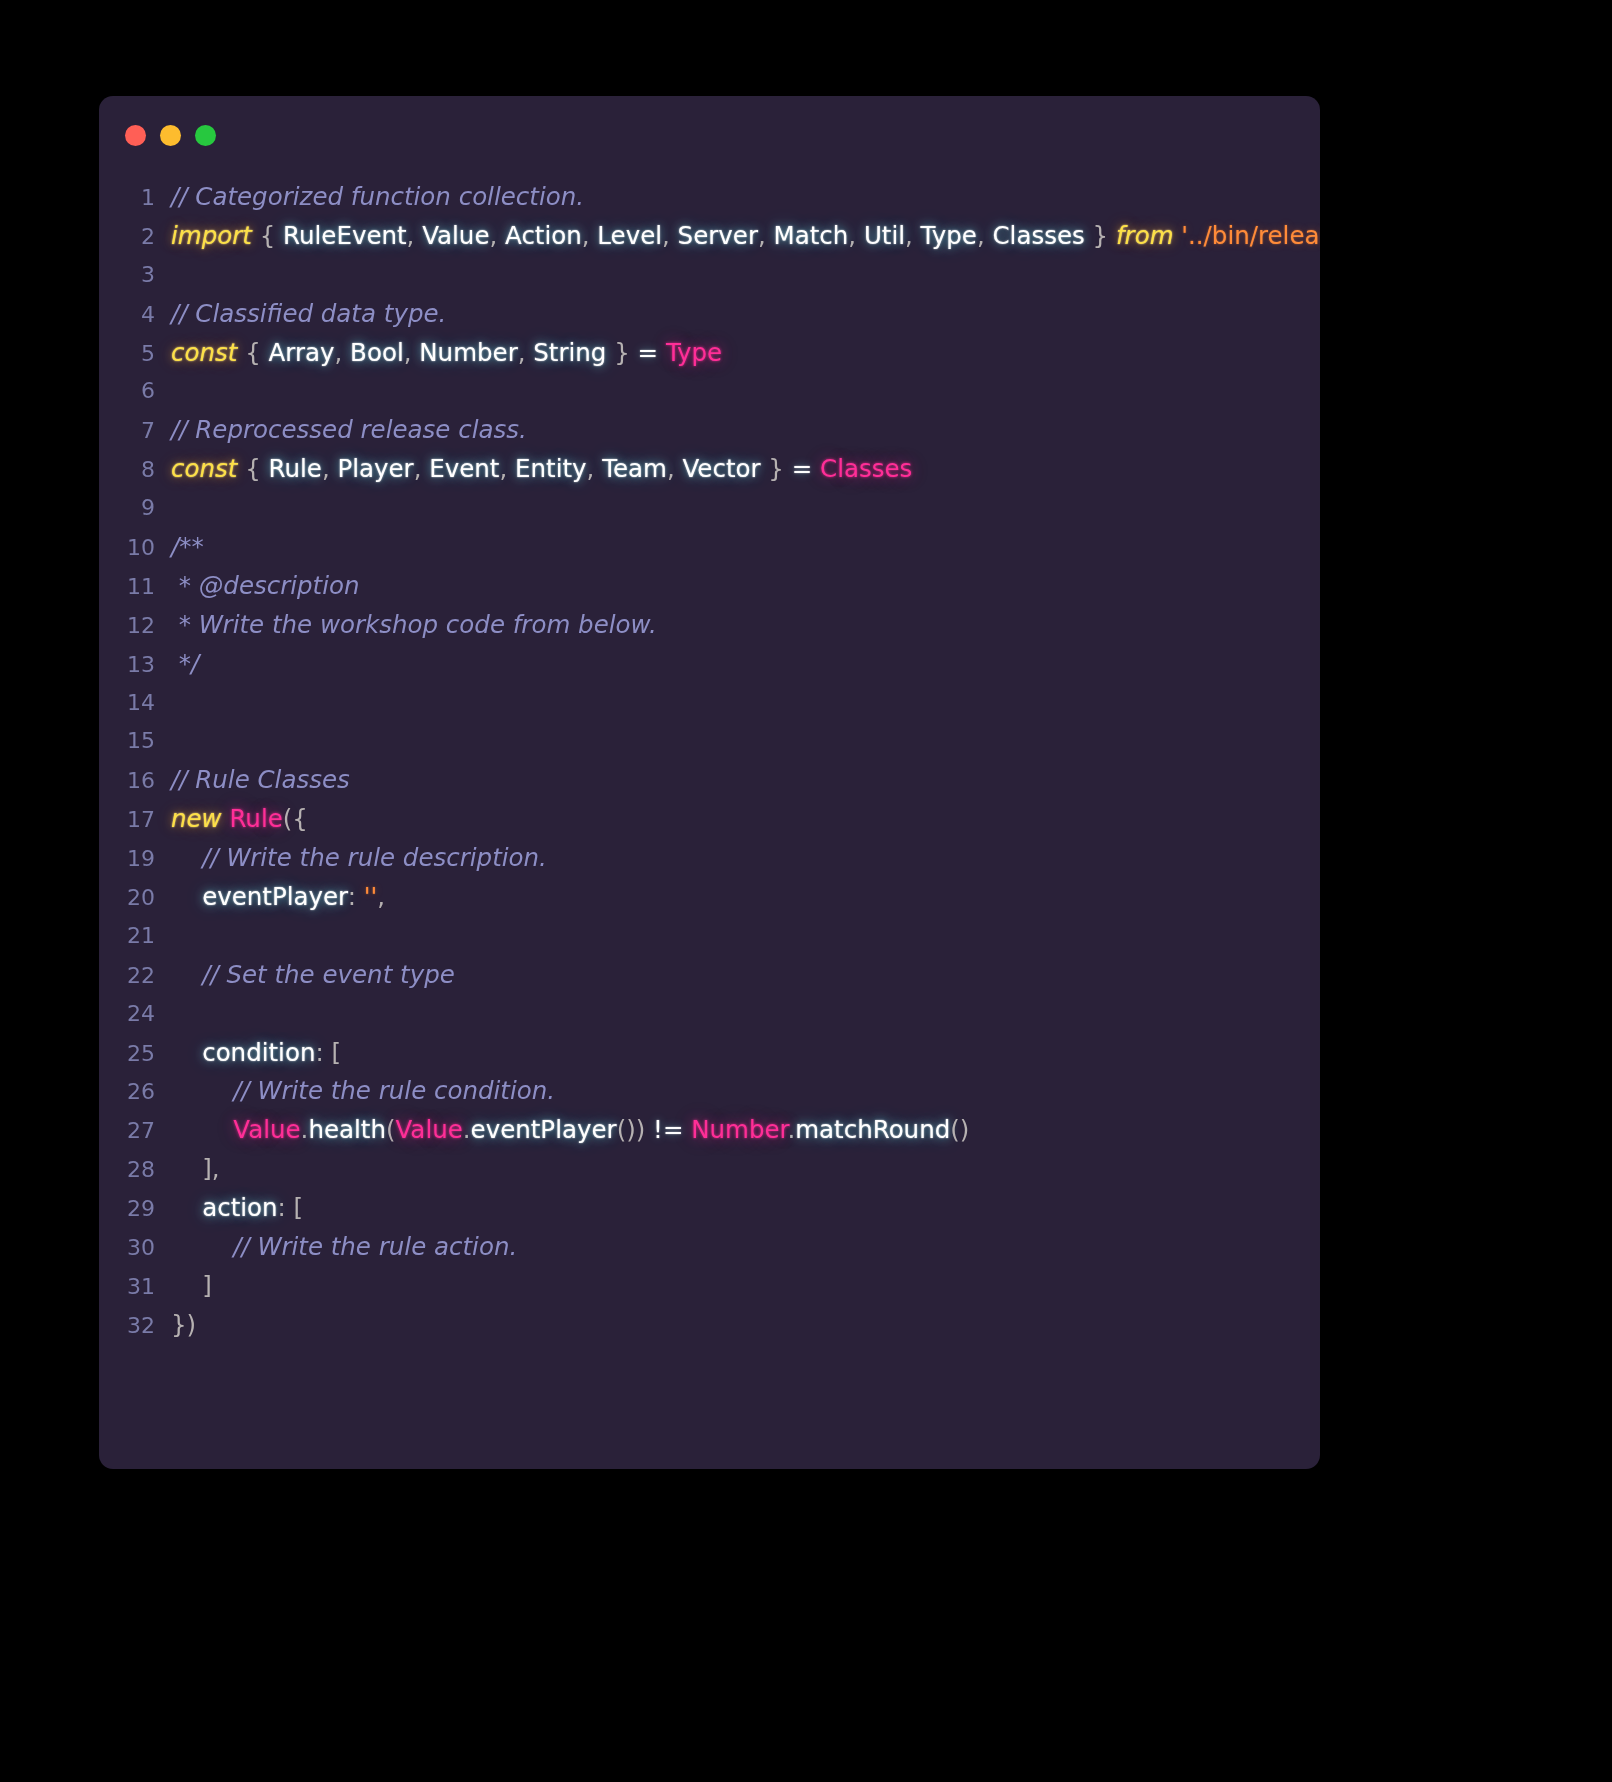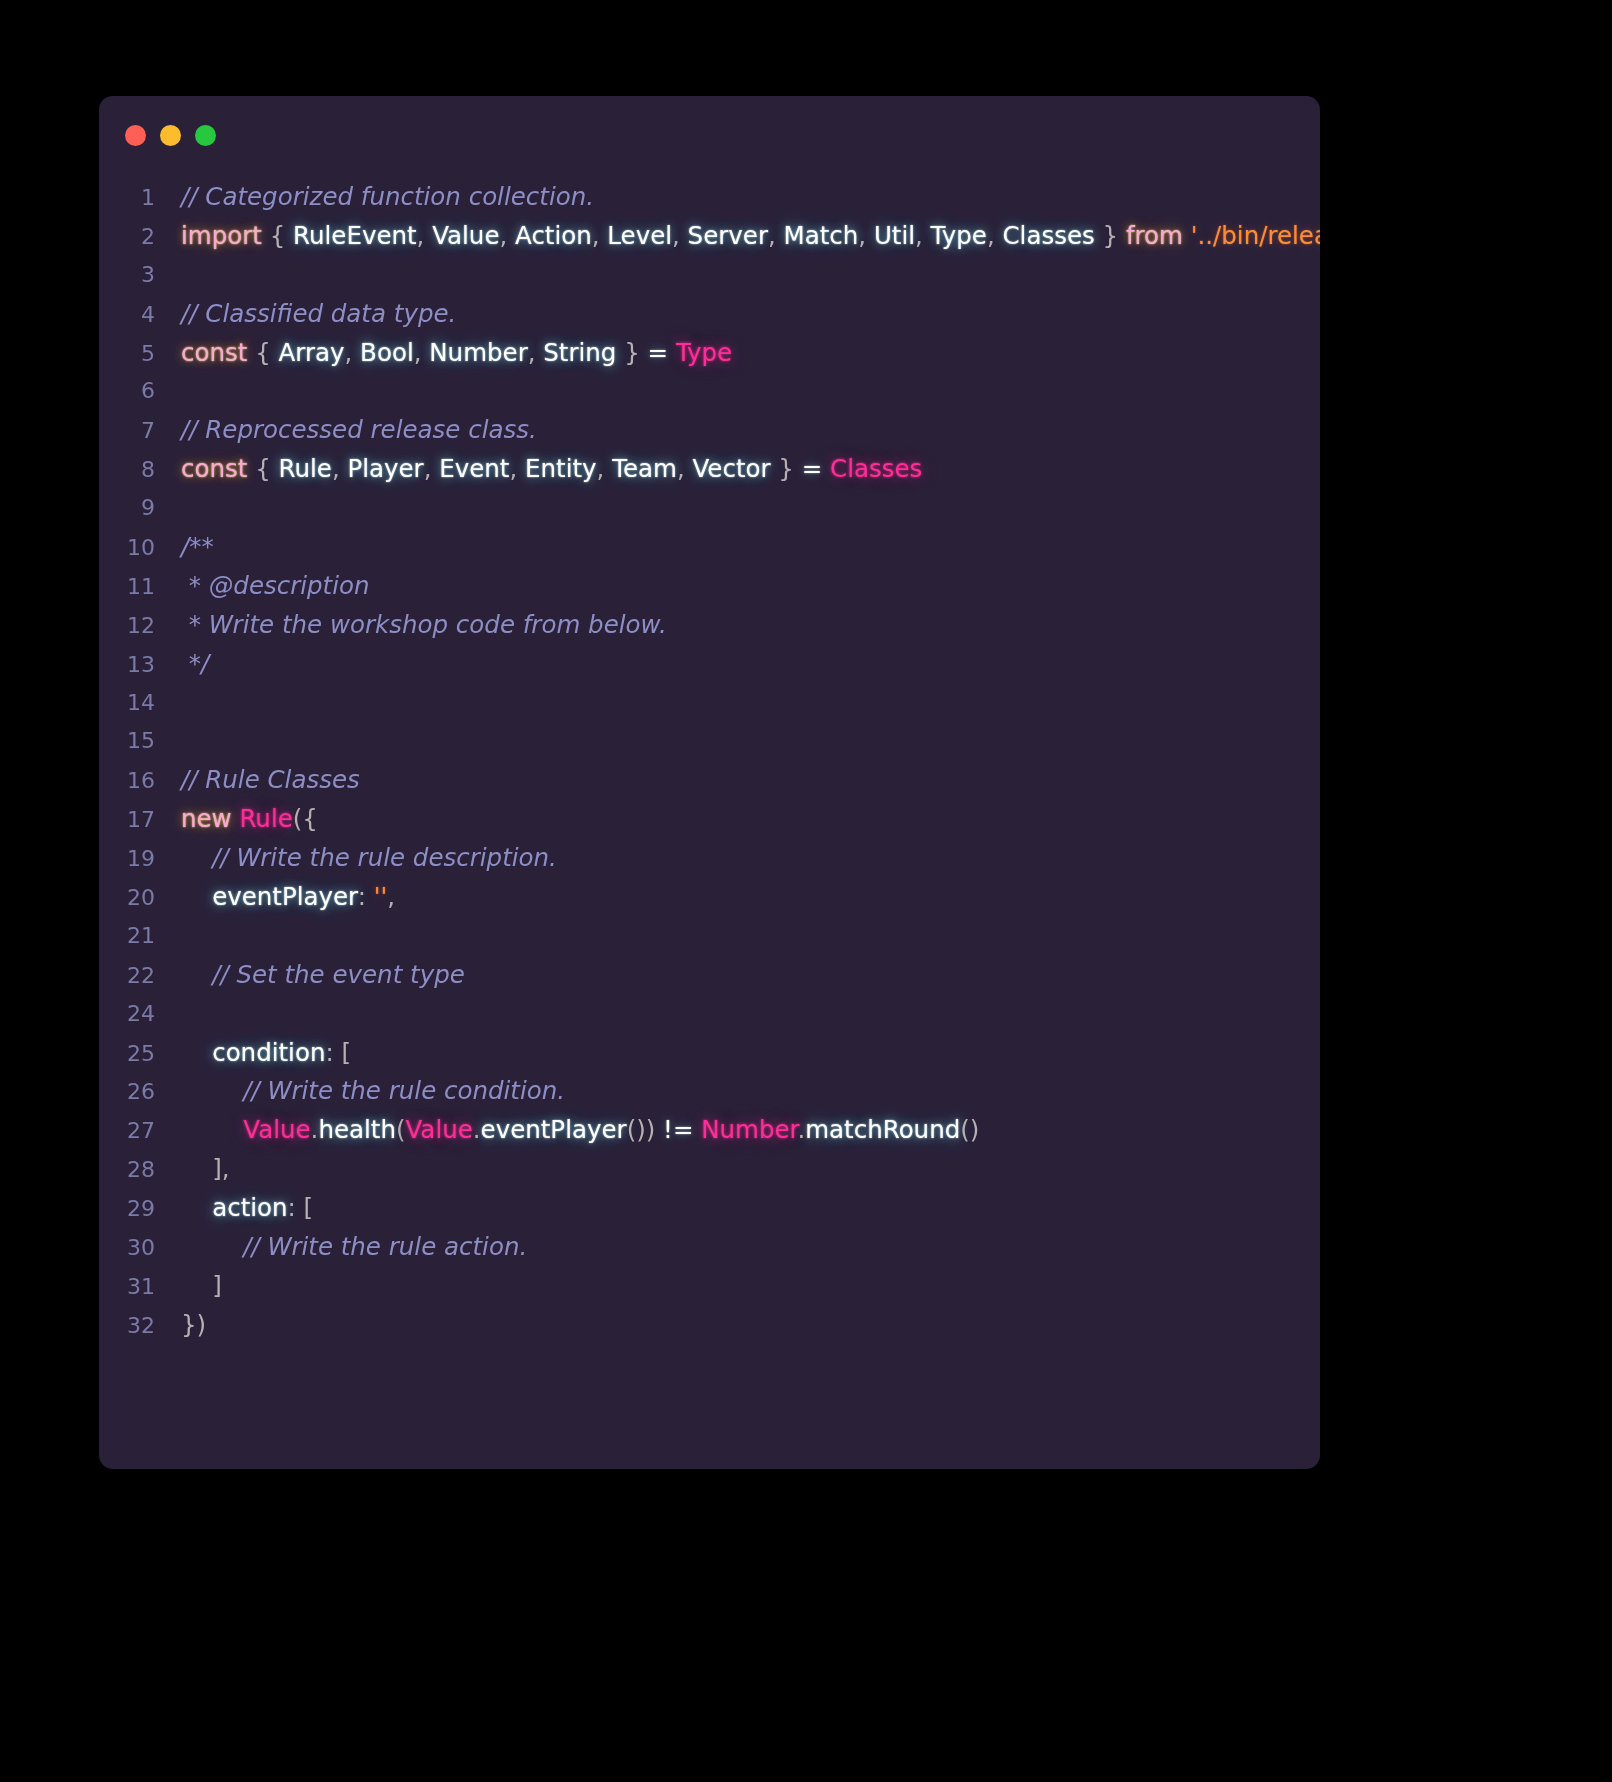--- a/index.html
+++ b/index.html
@@ -65,30 +65,30 @@
     color: #7a7ba8;
     font-size: 22px;
     font-family: "DejaVu Sans", sans-serif;
     letter-spacing: 0px;
     user-select: none;
   }
   .lc {
     font-size: 24.5px;
     white-space: pre;
     font-family: "DejaVu Sans", sans-serif;
-    margin-left: 10px;
   }
 
   
   .t-comment {
     color: #8d8ec5;
     font-style: italic;
   }
   .t-kw {
-    color: #f9a8d4;
+    color: #fde047;
+    font-style: italic;
     text-shadow: 0 0 2px rgba(253,230,138,.95),
                  0 0 9px rgba(255,180,60,.55),
                  0 0 18px rgba(255,150,40,.30);
   }
   .t-ident {
     color: #ffffff;
     text-shadow: 0 0 2px rgba(255,255,255,.75),
                  0 0 10px rgba(114,241,246,.62),
                  0 0 20px rgba(60,200,230,.33);
   }

